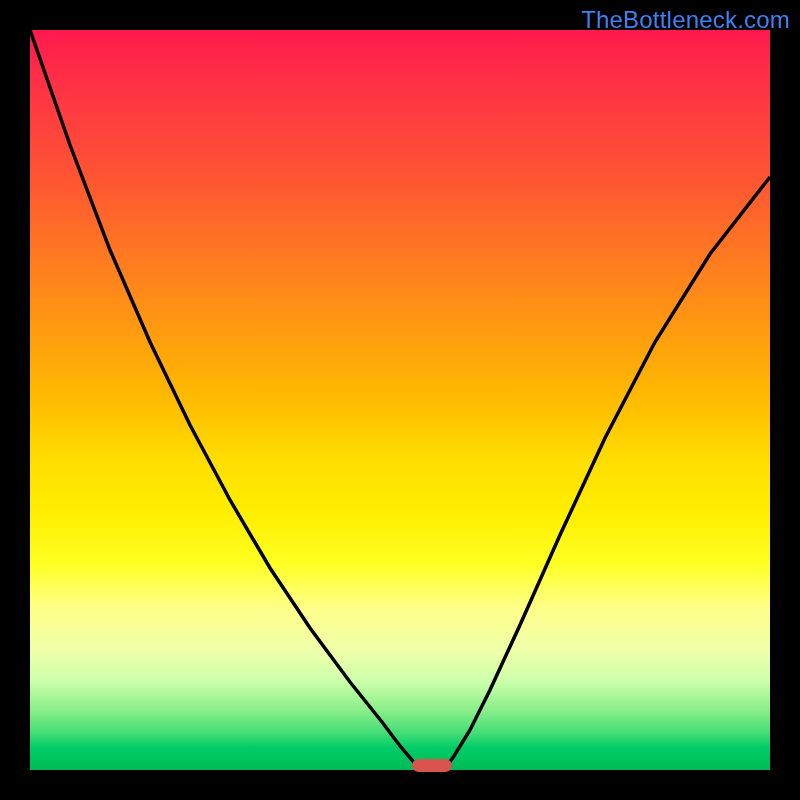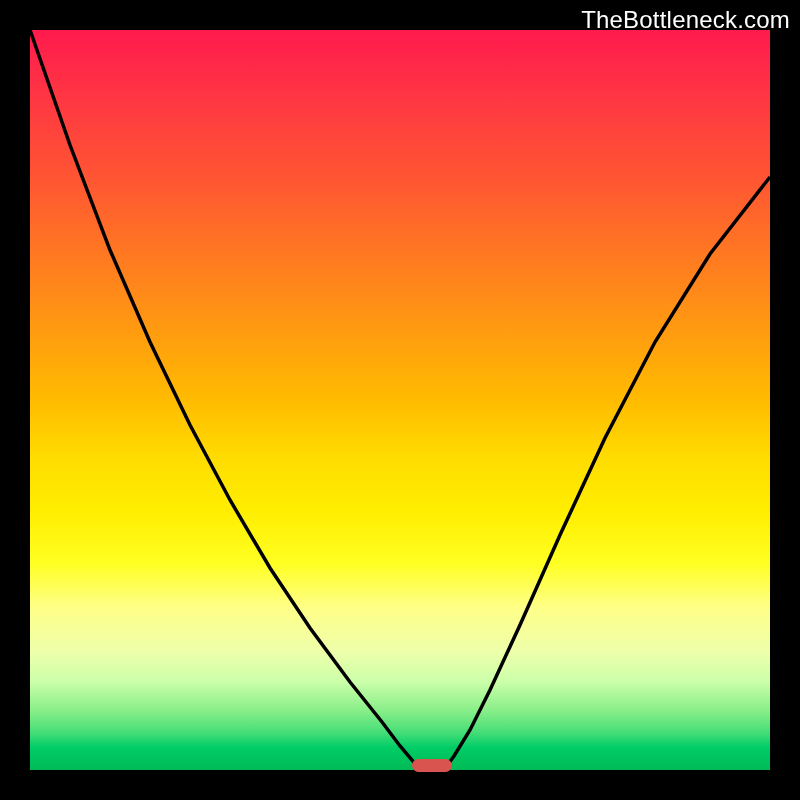--- a/index.html
+++ b/index.html
@@ -16,21 +16,21 @@
   #ffdd00 58%,
   #ffee00 65%,
   #ffff22 72%,
   #ffff88 78%,
   #eeffaa 84%,
   #ccffaa 88%,
   #88ee88 92%,
   #44dd77 95%,
   #00cc66 97%,
   #00bb55 100%); }
-.watermark { position: absolute; top: 6px; right: 10px; color: #ffffff; font-size: 24px; font-weight: 500; letter-spacing: 0.2px; z-index: 10; }
+.watermark { position: absolute; top: 6px; right: 10px; color: #3b82f6; font-size: 24px; font-weight: 500; letter-spacing: 0.2px; z-index: 10; }
 .curve-svg { position: absolute; inset: 0; width: 100%; height: 100%; }
 .marker { position: absolute; background: #d9534f; border-radius: 10px; }
 </style>
 </head>
 <body>
 
 <div class="chart-container">
   <div class="watermark">TheBottleneck.com</div>
   <div class="plot-area">
     <div class="gradient-bg"></div>

